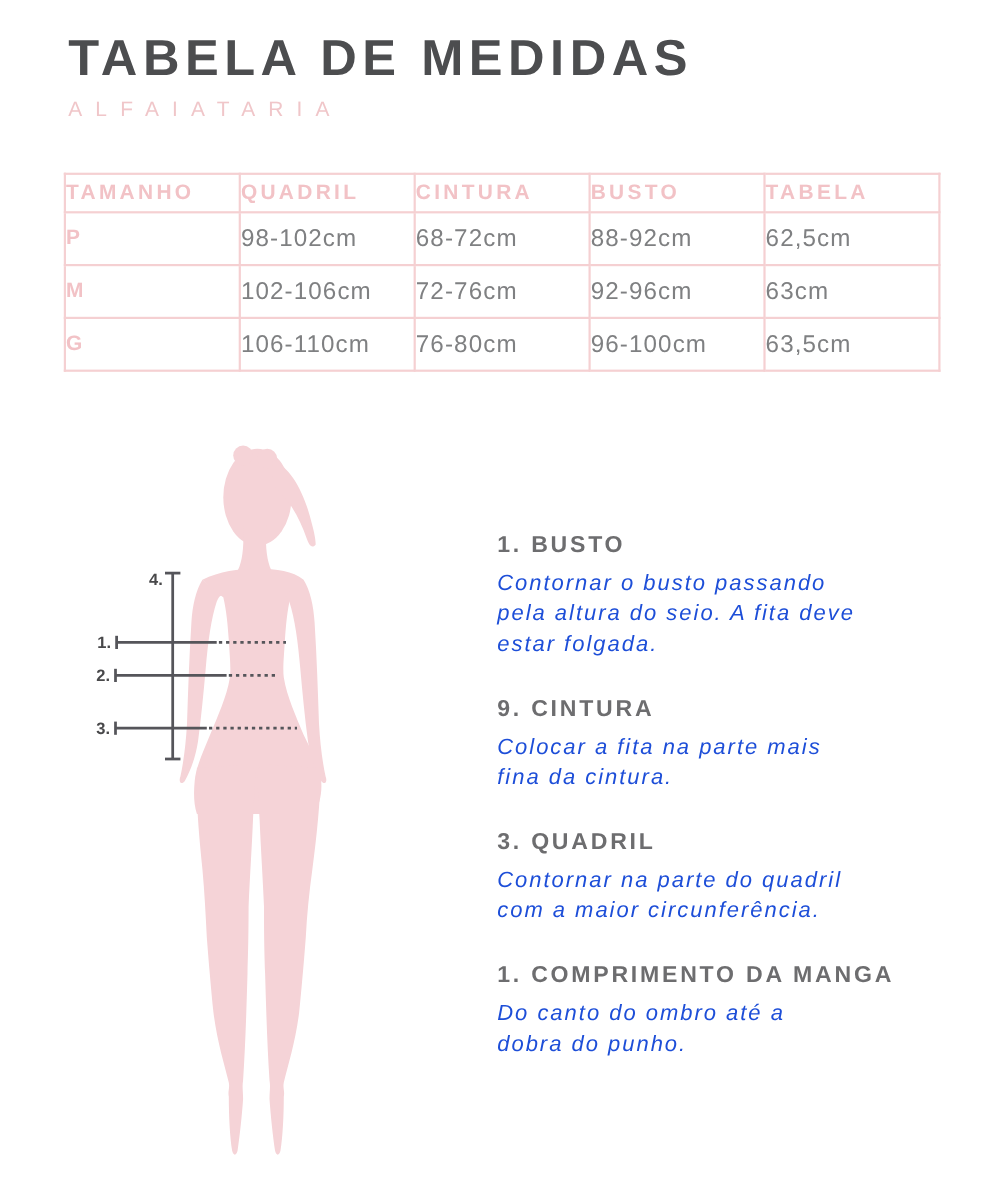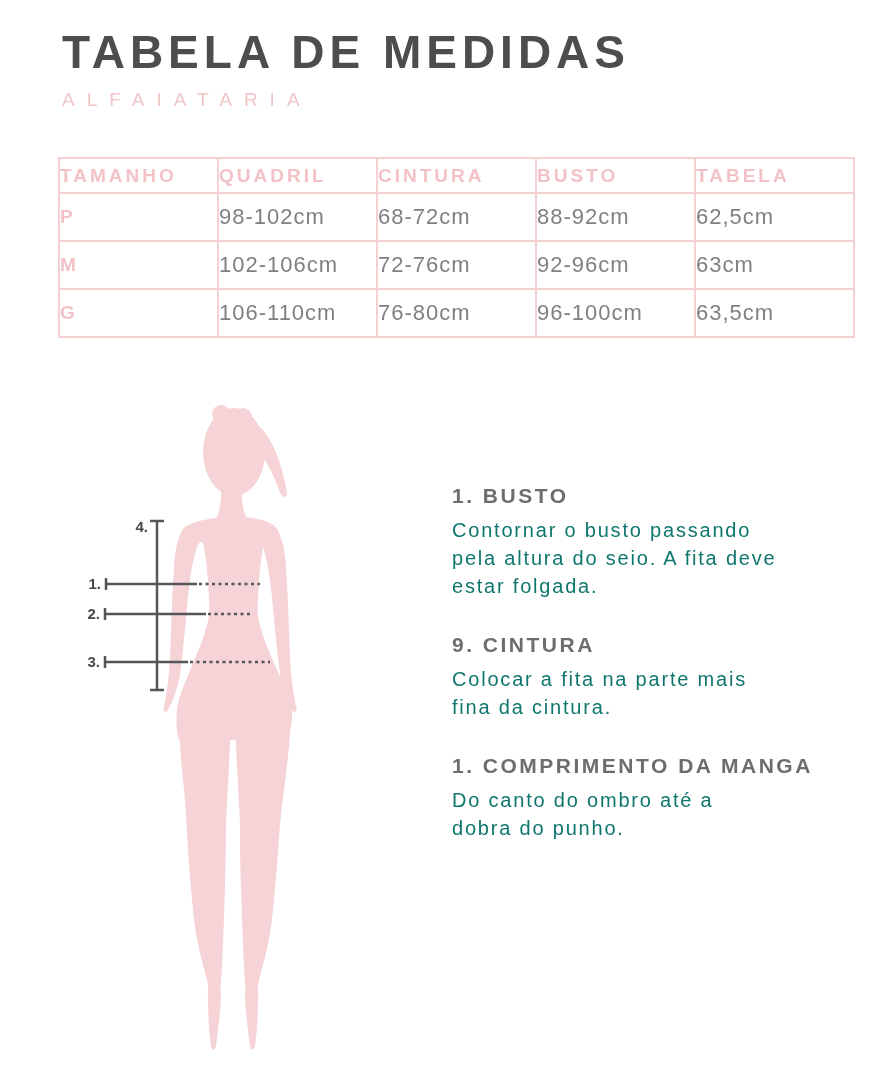--- a/index.html
+++ b/index.html
@@ -30,22 +30,22 @@
 
   .figure-svg{position:absolute;left:80px;top:400px;}
 
   .instructions{position:absolute;left:452px;top:484px;width:440px;}
   .instr-block{margin:0 0 33px 0;}
   .instr-heading{
     margin:0 0 8px 0;font-size:21px;font-weight:bold;letter-spacing:2.5px;
     color:#6d6d6f;line-height:24px;
   }
   .instr-body{
-    margin:0;font-size:20px;letter-spacing:1.8px;color:#0f766e;
-    line-height:28px;white-space:pre-line;
+    margin:0;font-size:20px;letter-spacing:1.8px;color:#1d4ed8;
+    line-height:28px;white-space:pre-line;font-style:italic;
   }
 </style>
 </head>
 <body>
 
 <div class="header">
   <div class="title">TABELA DE MEDIDAS</div>
   <div class="subtitle">ALFAIATARIA</div>
 </div>
 
@@ -170,17 +170,22 @@
     <p class="instr-body">Contornar o busto passando
 pela altura do seio. A fita deve
 estar folgada.</p>
   </div>
   <div class="instr-block">
     <p class="instr-heading">9. CINTURA</p>
     <p class="instr-body">Colocar a fita na parte mais
 fina da cintura.</p>
   </div>
   <div class="instr-block">
+    <p class="instr-heading">3. QUADRIL</p>
+    <p class="instr-body">Contornar na parte do quadril
+com a maior circunferência.</p>
+  </div>
+  <div class="instr-block">
     <p class="instr-heading">1. COMPRIMENTO DA MANGA</p>
     <p class="instr-body">Do canto do ombro até a
 dobra do punho.</p>
   </div>
 </div>
 
 </body></html>

